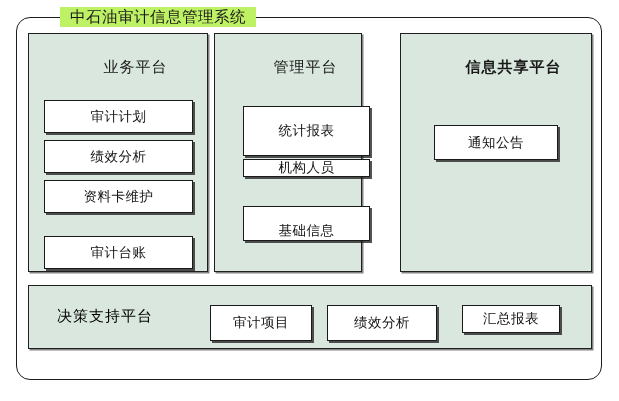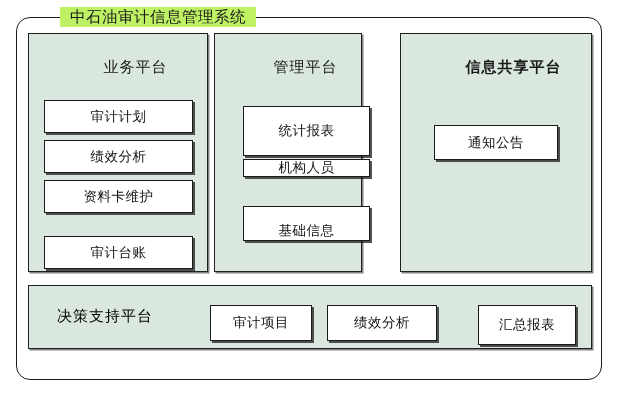--- a/index.html
+++ b/index.html
@@ -160,17 +160,17 @@
 
   <div class="panel" id="panel-decision">
     <div class="decision-title">决策支持平台</div>
   </div>
   <div class="module" style="left:210px; top:305px; width:102px; height:36px;">
     <span>审计项目</span>
   </div>
   <div class="module" style="left:327px; top:305px; width:110px; height:36px;">
     <span>绩效分析</span>
   </div>
-  <div class="module" style="left:478px; top:305px; width:98px; height:40px;">
+  <div class="module" style="left:462px; top:305px; width:98px; height:28px;">
     <span>汇总报表</span>
   </div>
 
 </div>
 
 </body></html>

